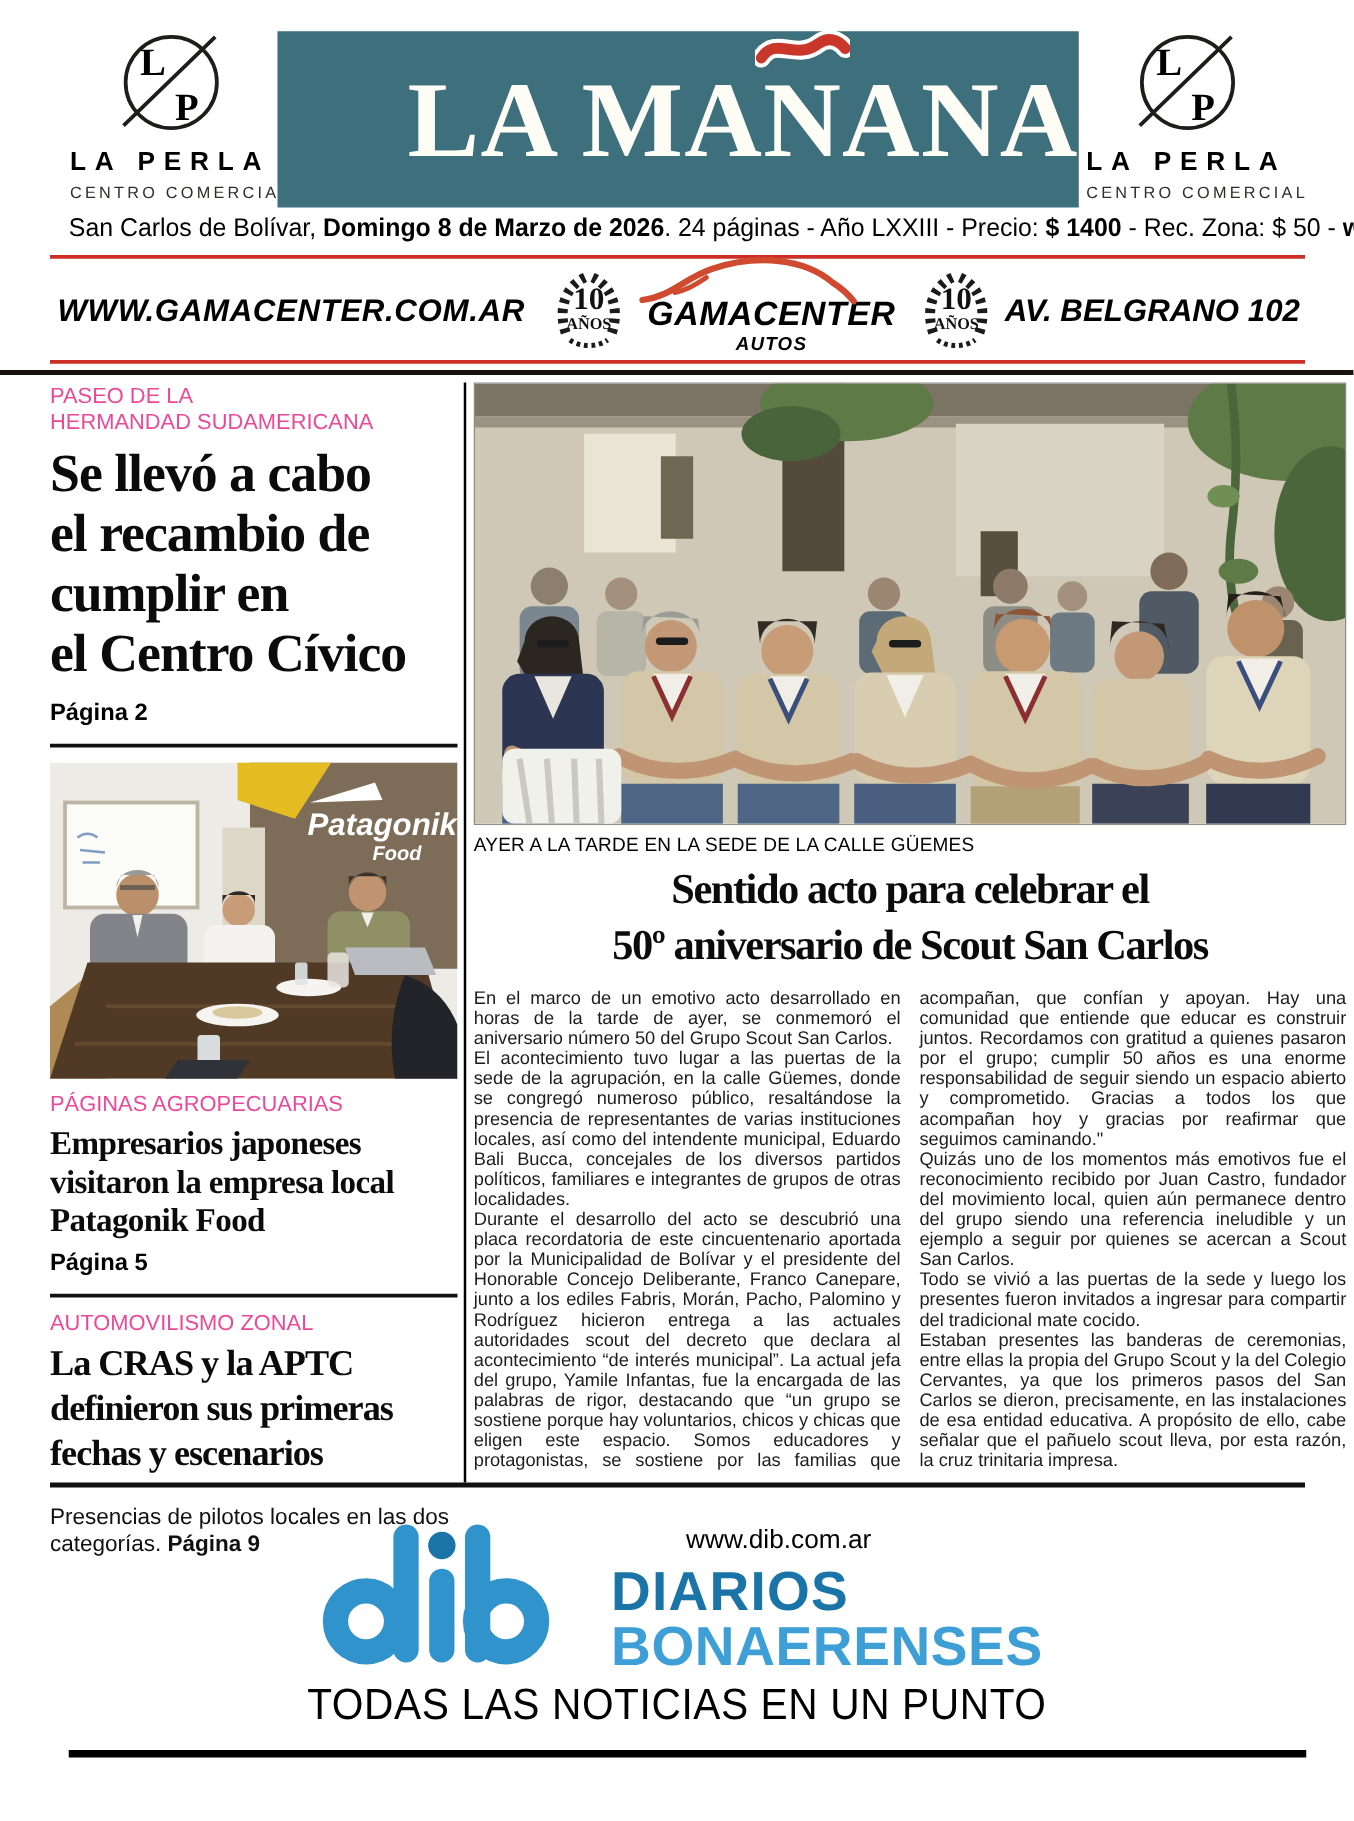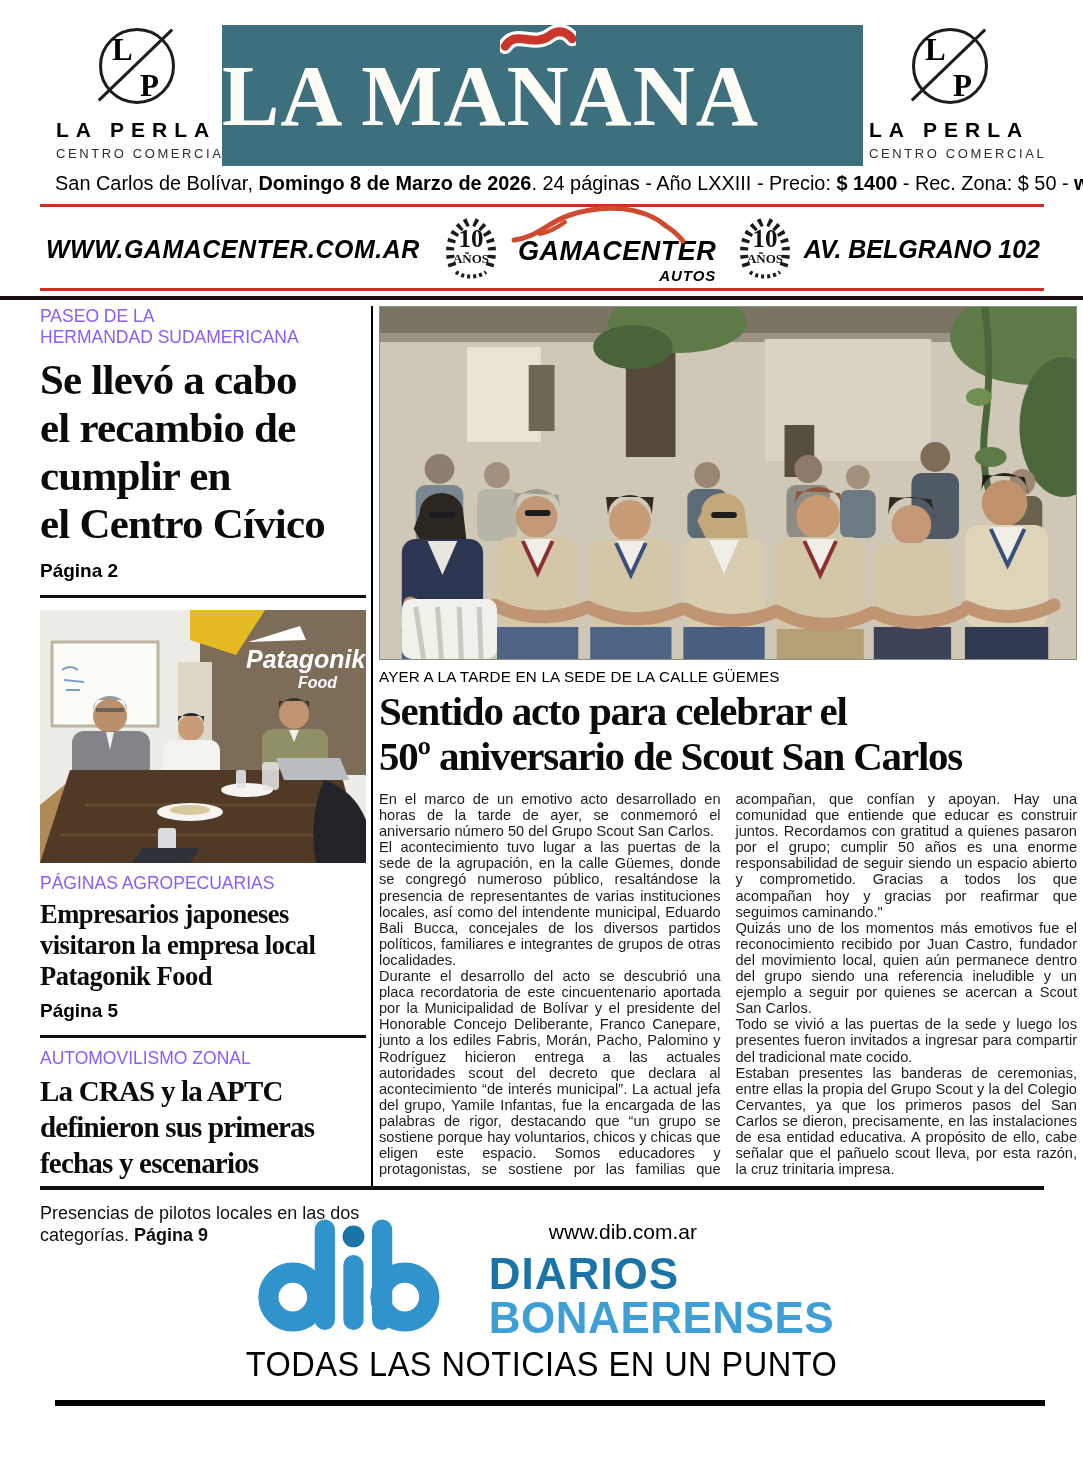--- a/index.html
+++ b/index.html
@@ -12,67 +12,67 @@
   .lp-right{left:869px;}
   .lp-emblem{position:relative;width:80px;height:80px;margin:0 auto;}
   .lp-circle{position:absolute;left:4px;top:2px;width:70px;height:70px;border:3px solid #1d1d1b;border-radius:50%;}
   .lp-slash{position:absolute;left:39px;top:-12px;width:3px;height:102px;background:#1d1d1b;transform:rotate(46deg);}
   .lp-l{position:absolute;left:17px;top:6px;font-family:"Liberation Serif",serif;font-weight:bold;font-size:31px;}
   .lp-p{position:absolute;right:16px;bottom:2px;font-family:"Liberation Serif",serif;font-weight:bold;font-size:31px;}
   .lp-name{margin-top:12px;font-size:21px;font-weight:bold;letter-spacing:7px;white-space:nowrap;}
   .lp-sub{margin-top:4px;font-size:13px;letter-spacing:2.6px;color:#2e2e2b;white-space:nowrap;}
 
   .masthead{position:absolute;left:222px;top:25px;width:641px;height:141px;background:#3e6f7d;
-            display:flex;align-items:center;justify-content:flex-start;}
+            display:flex;align-items:center;justify-content:flex-end;}
   .masthead-title{font-family:"Liberation Serif",serif;font-weight:bold;font-size:86px;color:#fdfdf6;
                   letter-spacing:1px;white-space:nowrap;line-height:1;}
   .n-wrap{position:relative;display:inline-block;}
   .tilde-svg{position:absolute;left:-7px;top:-30px;width:76px;height:34px;}
 
   .dateline{position:absolute;top:171px;left:40px;width:1004px;text-align:center;font-size:20.5px;
             white-space:nowrap;transform:scaleX(0.97);transform-origin:center;}
   .dateline b{font-weight:bold;}
 
   .rule-red{position:absolute;left:40px;width:1004px;height:3px;background:#cd2f24;}
   .r1{top:204px;} .r2{top:288px;}
   .rule-black-full{position:absolute;left:0;top:296px;width:1083px;height:4px;background:#17120f;}
 
   
   .ad-banner{position:absolute;top:214px;left:46px;width:994px;height:70px;display:flex;align-items:center;}
   .ad-url{font-size:25px;font-weight:bold;font-style:italic;letter-spacing:0.5px;white-space:nowrap;}
   .wreath{width:66px;height:70px;flex:0 0 auto;}
   .w1{margin-left:18px;} .w2{margin-left:16px;}
-  .gc-brand{position:relative;margin-left:14px;margin-top:22px;display:flex;flex-direction:column;align-items:flex-end;}
+  .gc-brand{position:relative;margin-left:14px;margin-top:22px;display:flex;flex-direction:column;align-items:center;}
   .gc-name{font-size:27px;font-weight:bold;font-style:italic;letter-spacing:0.5px;line-height:1;}
   .gc-sub{font-size:15px;font-weight:bold;font-style:italic;letter-spacing:1px;line-height:1;margin-top:3px;}
   .gc-car{position:absolute;left:-10px;top:-42px;width:185px;height:48px;}
   .ad-address{margin-left:auto;font-size:25px;font-weight:bold;font-style:italic;white-space:nowrap;}
 
   
   .left-col{position:absolute;left:40px;top:306px;width:326px;}
   .v-divider{position:absolute;left:371px;top:306px;width:2px;height:880px;background:#000;}
   .main-col{position:absolute;left:379px;top:306px;width:698px;}
 
-  .kicker{font-size:17.5px;line-height:21px;color:#8b5cf6;}
+  .kicker{font-size:17.5px;line-height:21px;color:#ec4899;}
   .headline{font-family:"Liberation Serif",serif;font-weight:bold;color:#0b0b0b;}
   .headline .hl-line{display:block;white-space:nowrap;}
   .h1a{font-size:43px;line-height:48px;letter-spacing:-0.8px;margin-top:8px;}
   .h2a{font-size:26.5px;line-height:31px;letter-spacing:-0.5px;margin-top:5px;}
   .h3a{font-size:29px;line-height:36px;letter-spacing:-0.8px;margin-top:4px;}
   .page-ref{font-size:19px;font-weight:bold;margin-top:12px;}
   .lc-rule{height:3px;background:#111;margin-top:13px;}
   .dek{font-size:18px;line-height:22px;margin-top:21px;color:#101010;}
   .dek b{font-weight:bold;}
 
   .patagonik-photo{display:block;width:326px;height:253px;margin-top:12px;}
 
   .scout-photo{display:block;width:696px;height:352px;border:1px solid #8d8d86;}
   .main-kicker{margin-top:8px;font-size:15.5px;letter-spacing:0.2px;transform:scaleX(0.98);transform-origin:left;}
-  .main-headline{font-family:"Liberation Serif",serif;font-weight:bold;font-size:41px;line-height:45px;
-                 letter-spacing:-1.2px;margin-top:3px;color:#0b0b0b;}
+  .main-headline{font-family:"Liberation Serif",serif;font-weight:bold;font-size:34px;line-height:45px;
+                 letter-spacing:-1.2px;margin-top:3px;color:#0b0b0b;text-align:center;}
   .main-headline .hl-line{display:block;white-space:nowrap;}
   .article{margin-top:12px;height:402px;column-count:2;column-gap:15px;column-fill:auto;
            font-size:14.6px;line-height:16.1px;text-align:justify;color:#1c1c1c;
            -webkit-hyphens:auto;hyphens:auto;}
   .article p{margin:0;}
 
   .rule-black-2{position:absolute;top:1186px;left:40px;width:1004px;height:4px;background:#111;}
 
   
   .footer-ad{position:absolute;top:1208px;left:0;width:1083px;display:flex;justify-content:center;}

